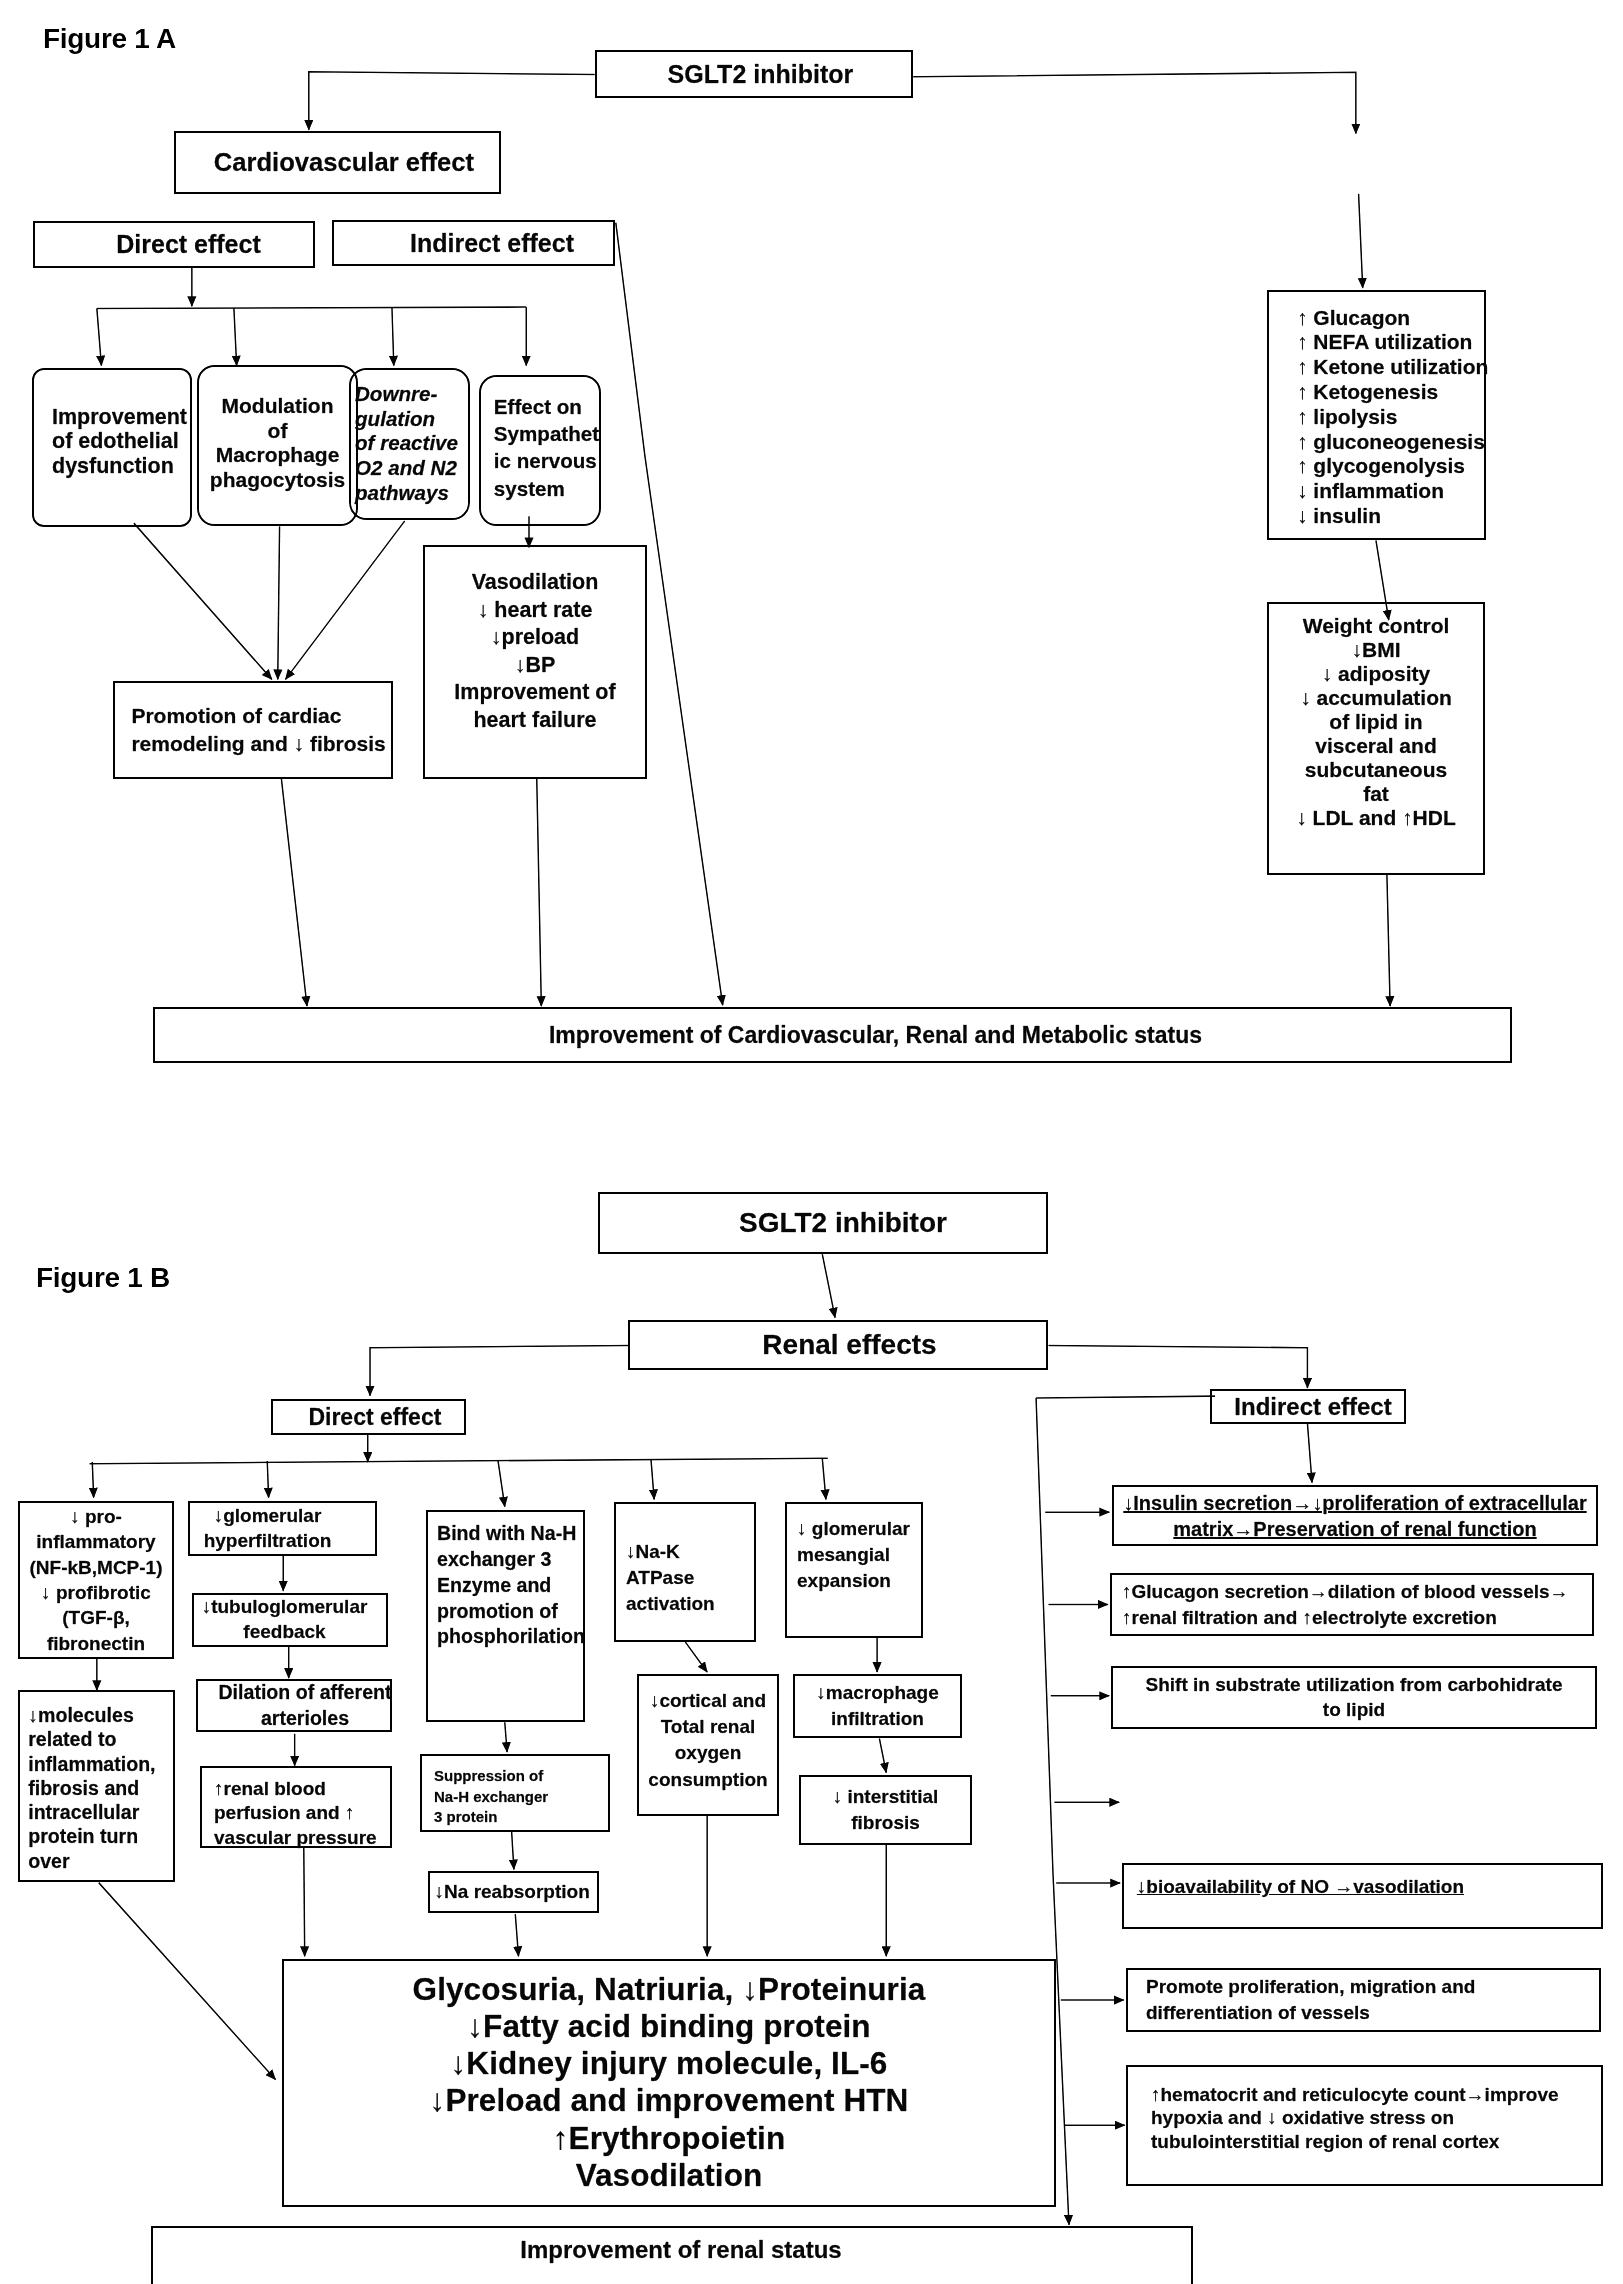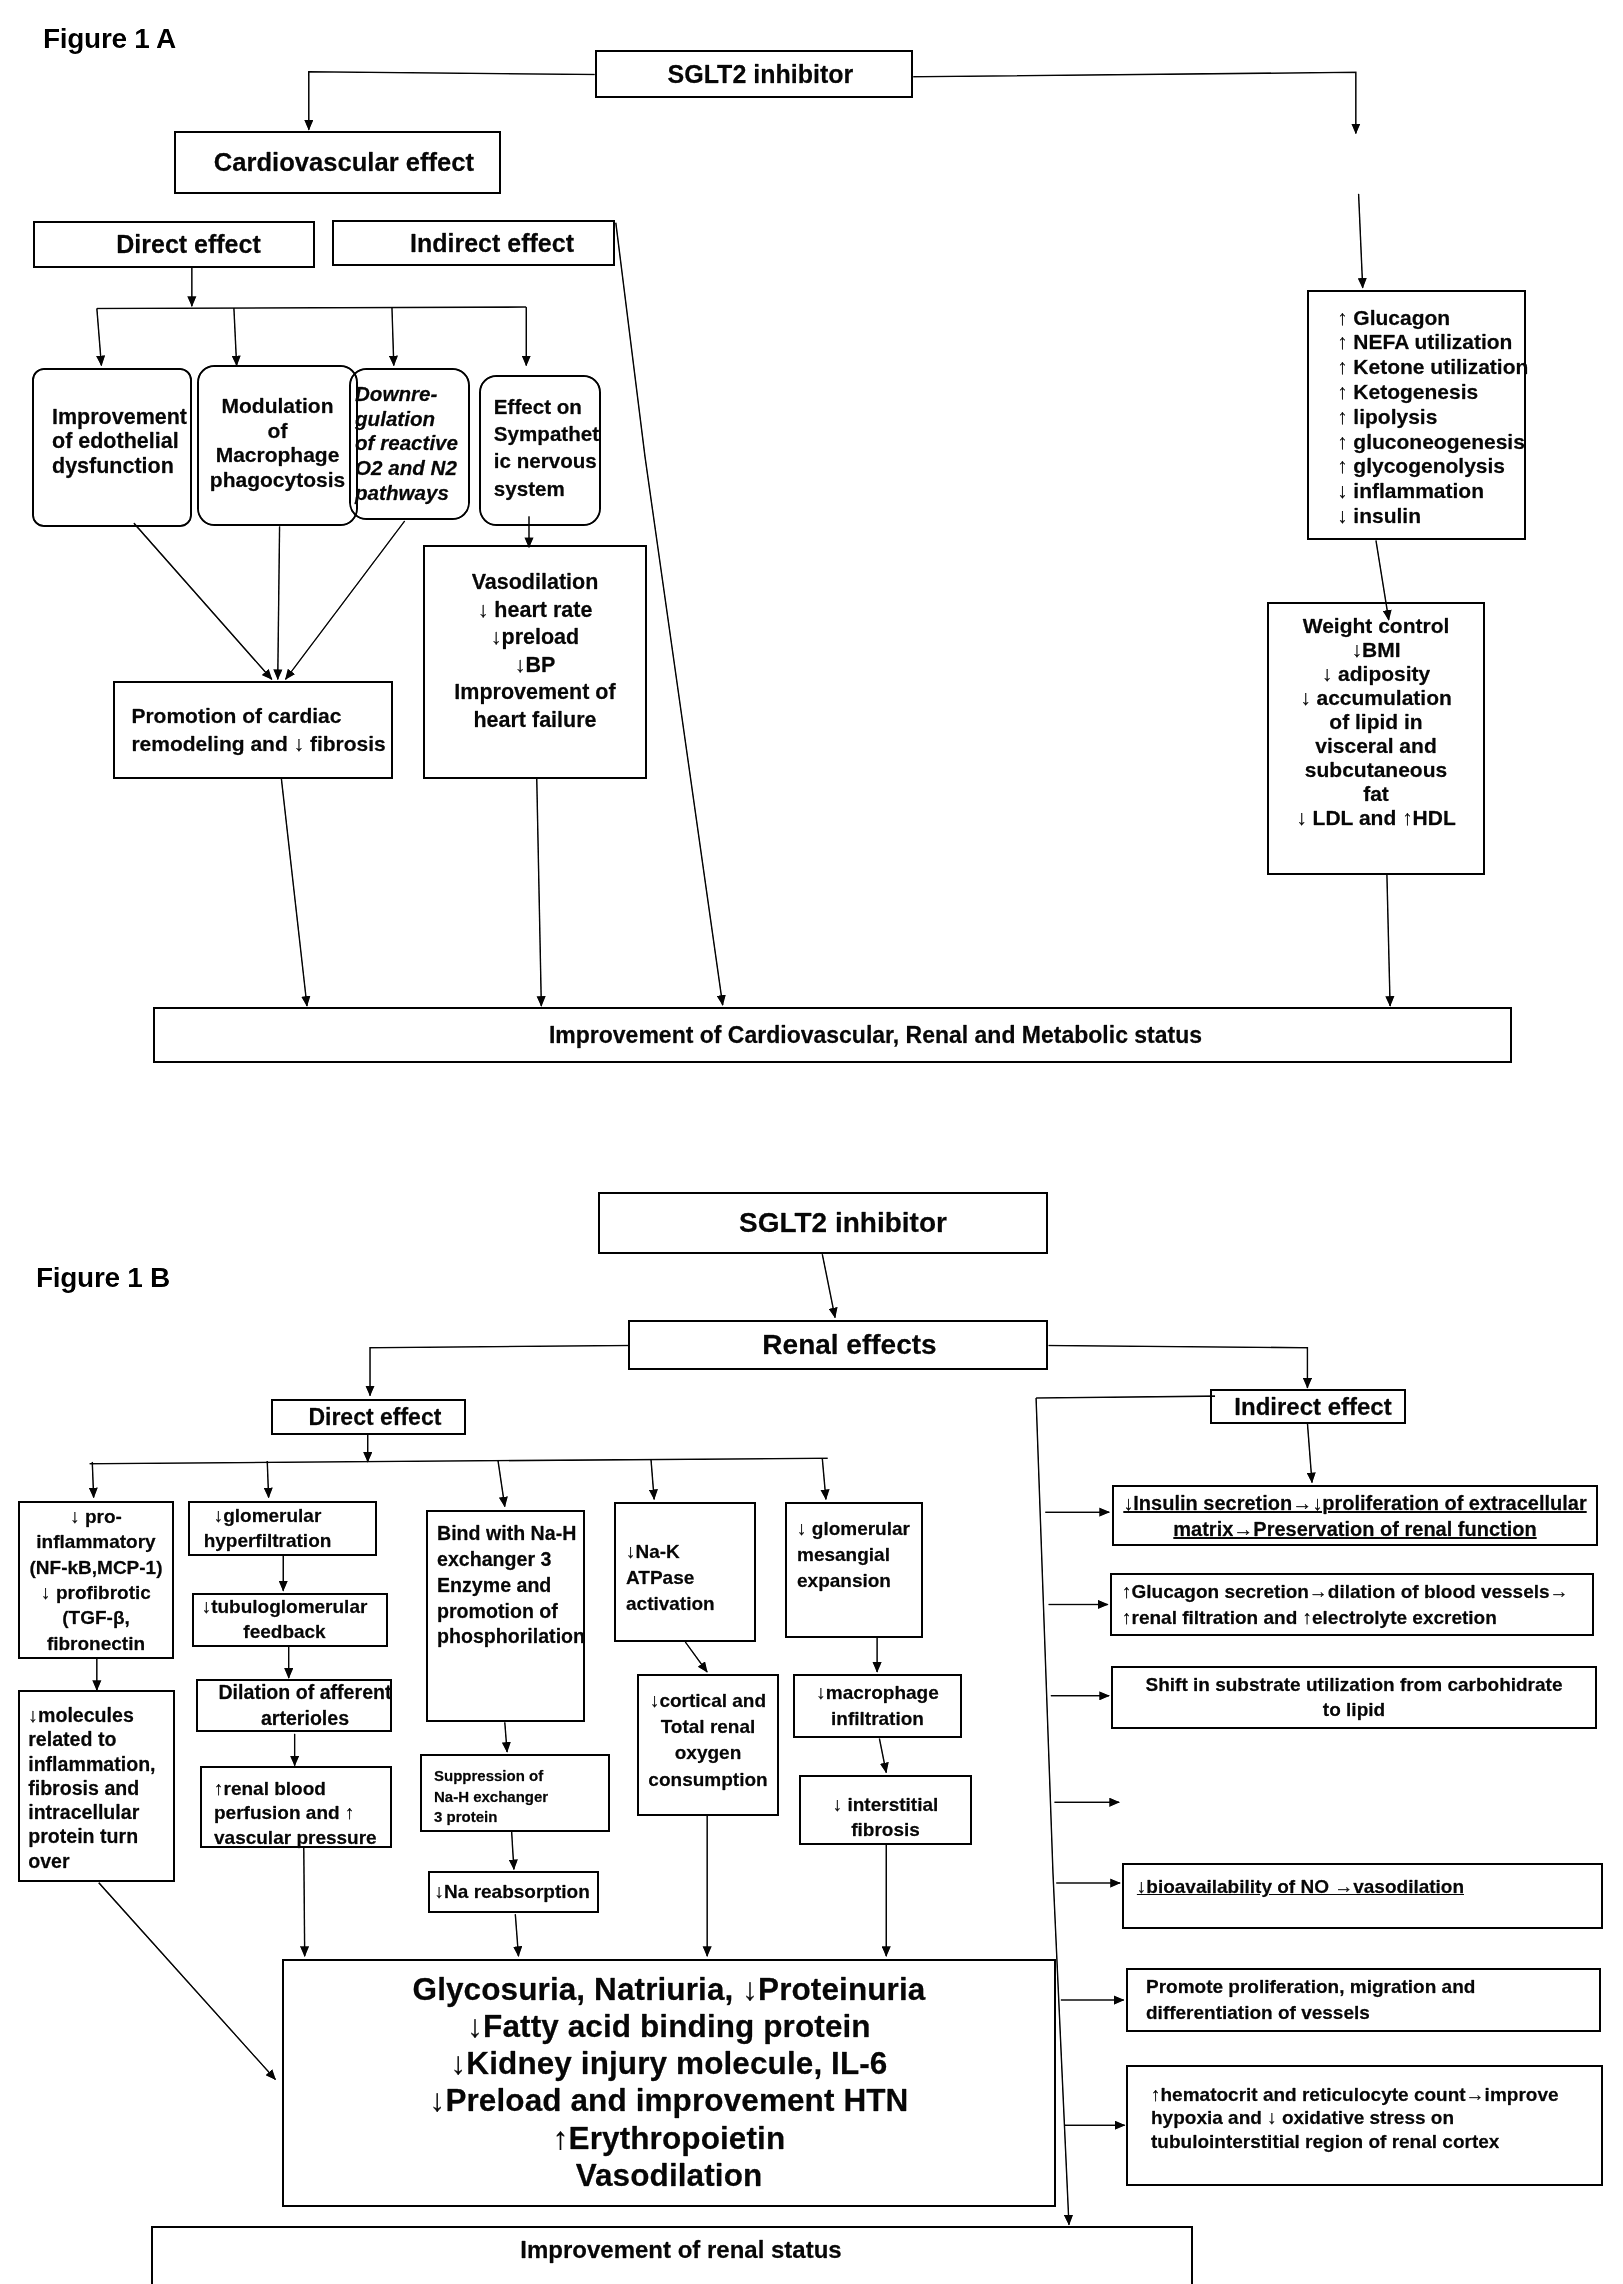--- a/index.html
+++ b/index.html
@@ -121,21 +121,21 @@
       <span>remodeling and ↓ fibrosis</span>
     </div>
 <div class="box " style="left:423px;top:545px;width:224px;height:234px;font-size:21.5px;line-height:1.28;justify-content:flex-start;padding-top:22px;">
       <span>Vasodilation</span>
       <span>↓ heart rate</span>
       <span>↓preload</span>
       <span>↓BP</span>
       <span>Improvement of</span>
       <span>heart failure</span>
     </div>
-<div class="box lft" style="left:1267px;top:290px;width:219px;height:250px;font-size:21px;line-height:1.18;justify-content:flex-start;padding-top:13.7px;padding-left:28px;margin-left:40px;">
+<div class="box lft" style="left:1267px;top:290px;width:219px;height:250px;font-size:21px;line-height:1.18;justify-content:flex-start;padding-top:13.7px;padding-left:28px;">
       <span>↑ Glucagon</span>
       <span>↑ NEFA  utilization</span>
       <span>↑ Ketone utilization</span>
       <span>↑ Ketogenesis</span>
       <span>↑ lipolysis</span>
       <span>↑ gluconeogenesis</span>
       <span>↑ glycogenolysis</span>
       <span>↓ inflammation</span>
       <span>↓ insulin</span>
     </div>
@@ -228,21 +228,21 @@
     </div>
 <div class="box lft" style="left:785px;top:1502px;width:138px;height:136px;font-size:19px;line-height:1.38;justify-content:flex-start;padding-top:12px;padding-left:10px;">
       <span>↓ glomerular</span>
       <span>mesangial</span>
       <span>expansion</span>
     </div>
 <div class="box " style="left:793px;top:1674px;width:169px;height:64px;font-size:19px;line-height:1.35;">
       <span>↓macrophage</span>
       <span>infiltration</span>
     </div>
-<div class="box " style="left:799px;top:1775px;width:173px;height:70px;font-size:19px;line-height:1.35;justify-content:flex-end;">
+<div class="box " style="left:799px;top:1775px;width:173px;height:70px;font-size:19px;line-height:1.35;">
       <span>↓ interstitial</span>
       <span>fibrosis</span>
     </div>
 <div class="box " style="left:1112px;top:1485px;width:486px;height:61px;font-size:20px;line-height:1.3;text-decoration:underline;">
       <span>↓Insulin secretion→↓proliferation of extracellular</span>
       <span>matrix→Preservation of renal function</span>
     </div>
 <div class="box lft" style="left:1110px;top:1573px;width:484px;height:63px;font-size:19px;line-height:1.35;padding:0 0 0 10px;">
       <span>↑Glucagon secretion→dilation of blood vessels→</span>
       <span>↑renal filtration and ↑electrolyte excretion</span>

